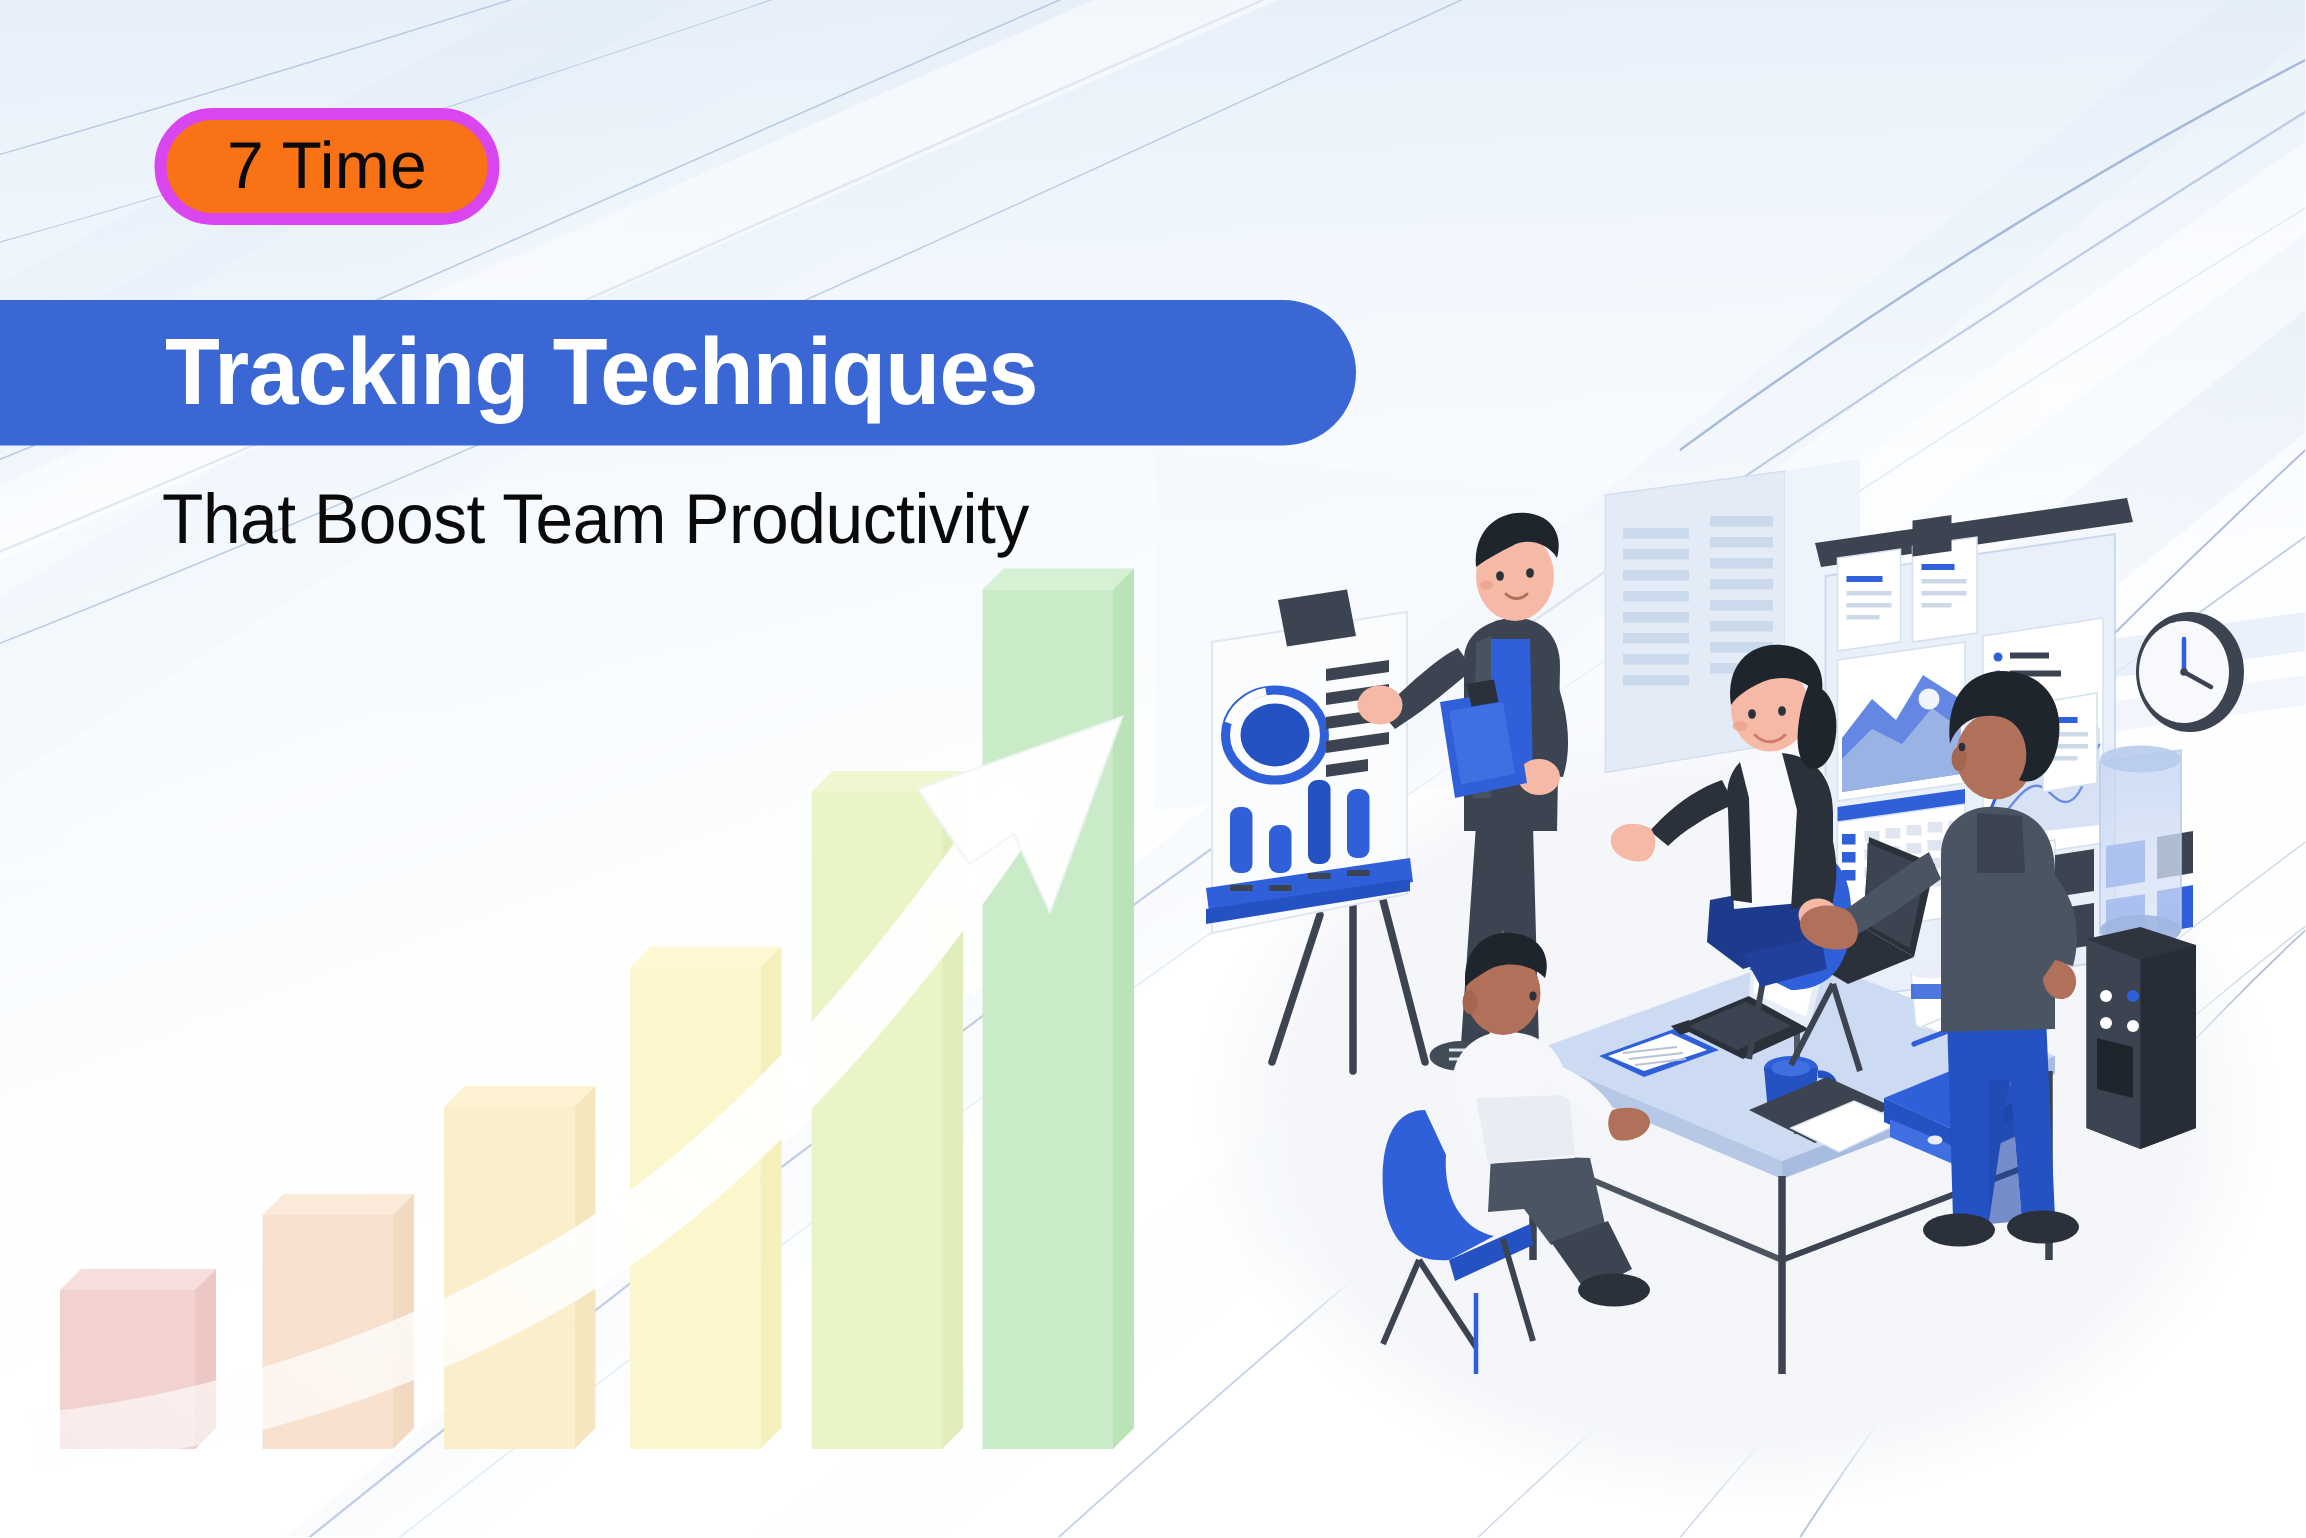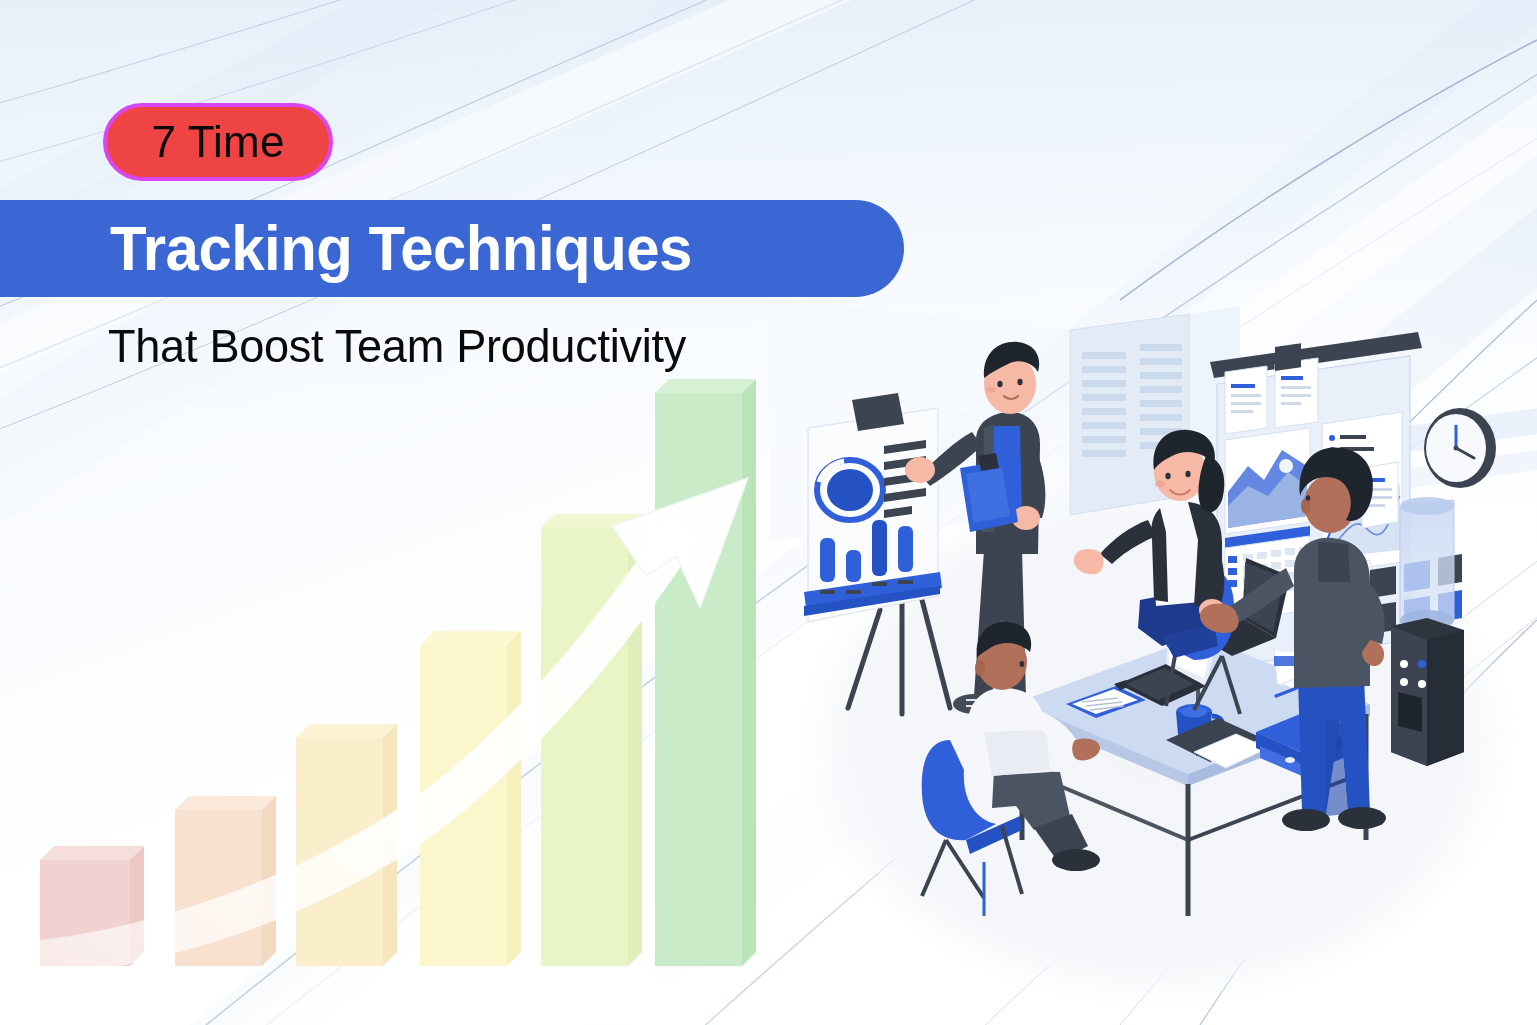--- a/index.html
+++ b/index.html
@@ -13,22 +13,22 @@
   
   .bg-layer{position:absolute;inset:0;}
   .bg-base{
     background:
       linear-gradient(160deg,#eef4fb 0%,#f6fafe 28%,#ffffff 58%,#ffffff 100%);
   }
   .bg-svg{position:absolute;inset:0;width:1537px;height:1025px;}
 
   
   .badge{
-    position:absolute;left:103px;top:103px;width:230px;height:78px;
-    border:4px solid #d946ef;border-radius:999px;background:#ef4444;
+    position:absolute;left:103px;top:72px;width:230px;height:78px;
+    border:8px solid #d946ef;border-radius:999px;background:#f97316;
     display:flex;align-items:center;justify-content:center;
     box-sizing:border-box;z-index:8;
   }
   .badge span{
     font-size:44px;color:#0a0a0a;letter-spacing:.2px;font-weight:400;line-height:1;
   }
   .banner{
     position:absolute;left:-40px;top:200px;width:944px;height:97px;
     background:#3a67d4;border-radius:0 56px 56px 0;z-index:7;
     display:flex;align-items:center;

